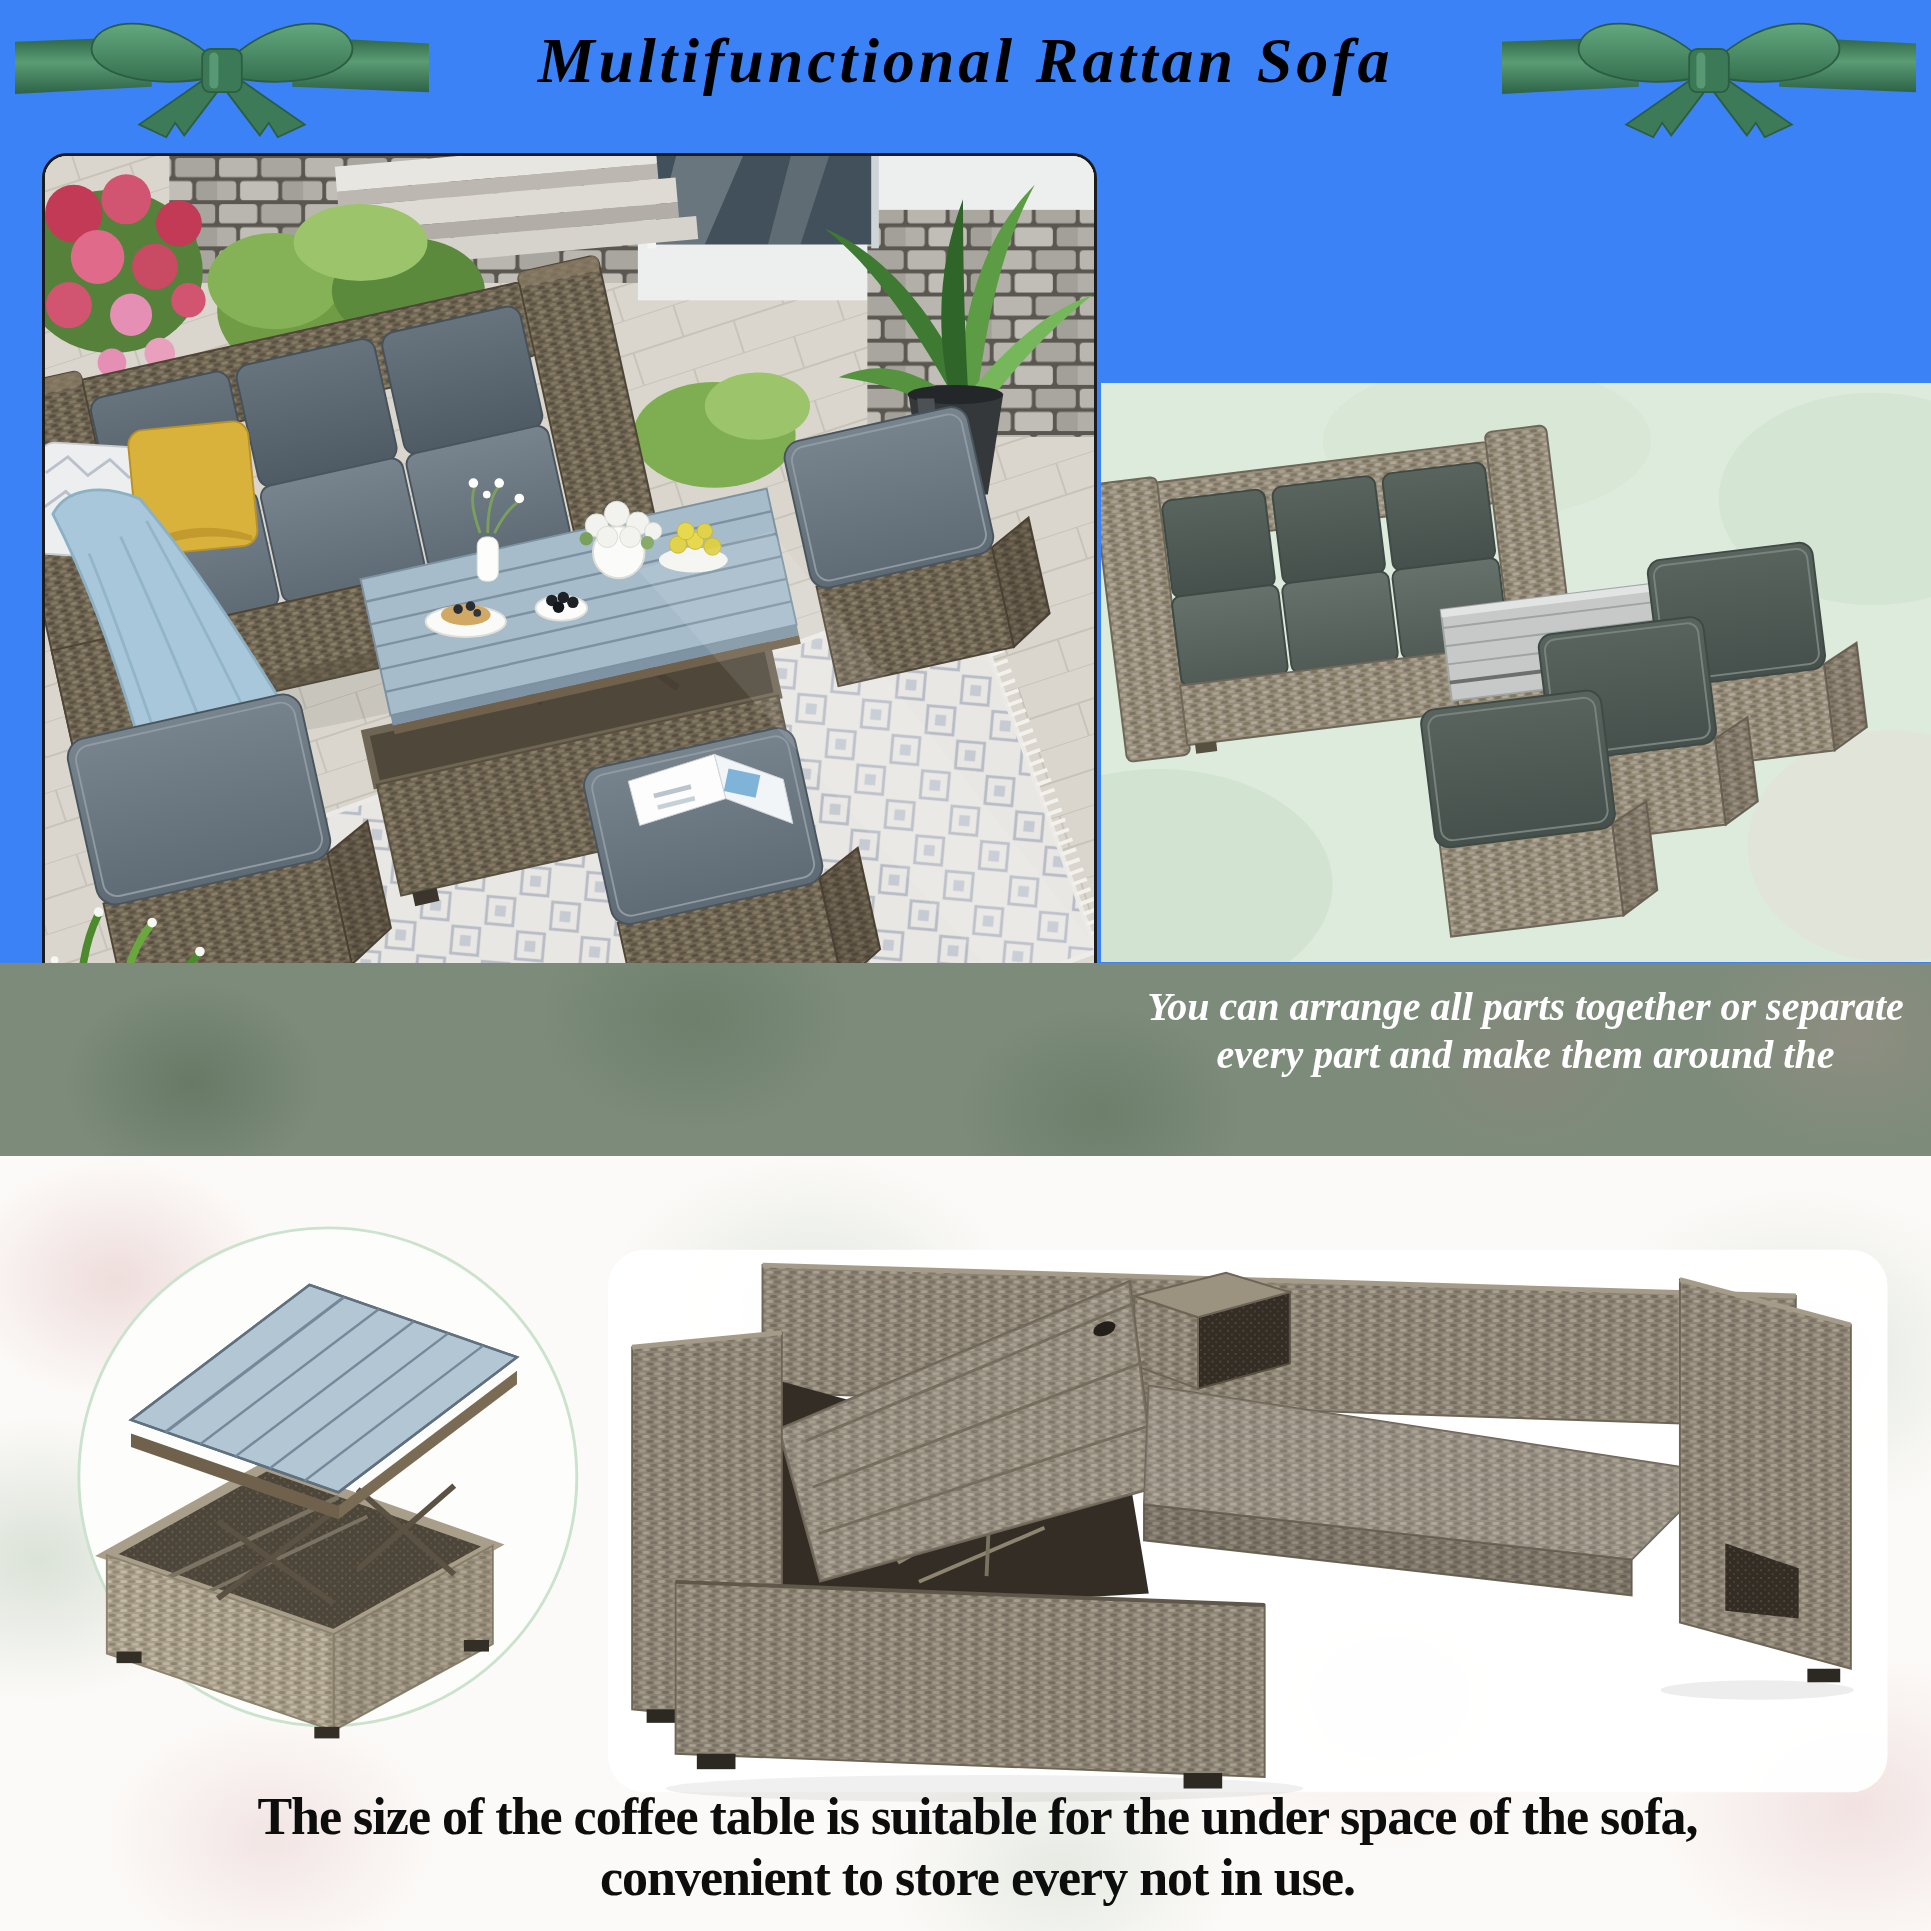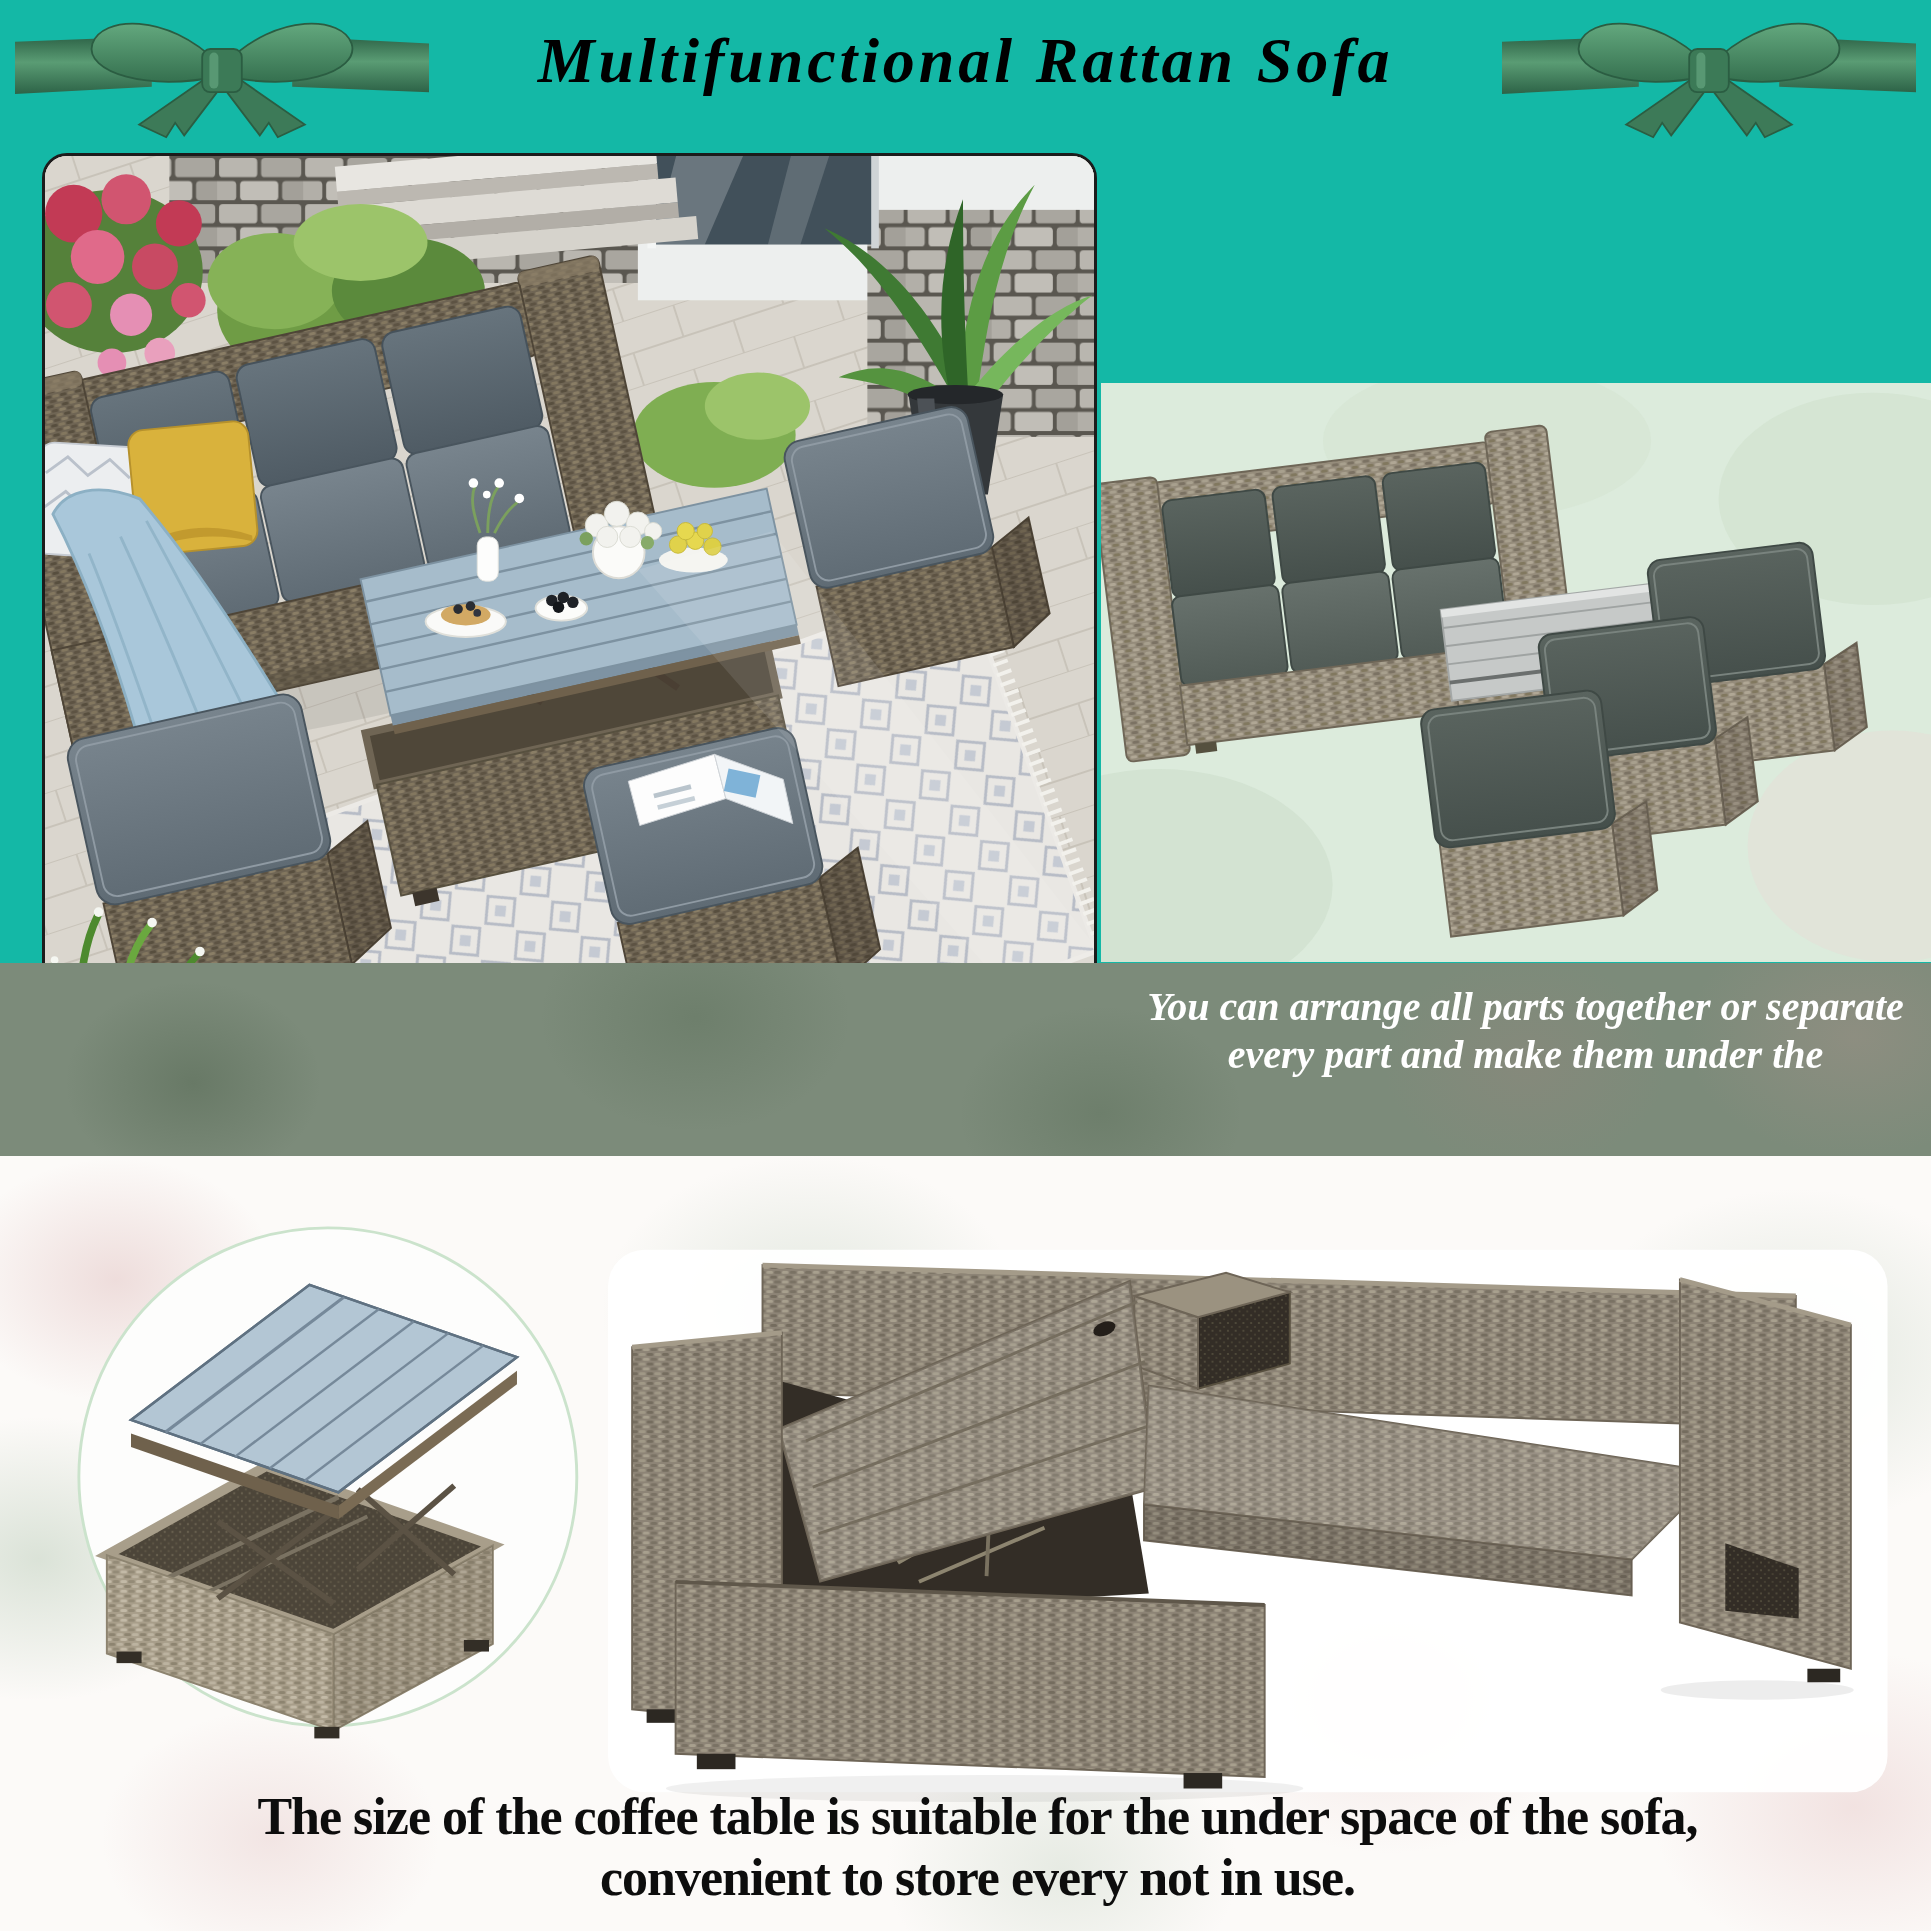--- a/index.html
+++ b/index.html
@@ -1,16 +1,16 @@
 <!DOCTYPE html>
 <html><head>
 <meta charset="utf-8">
 <style>
   html,body{margin:0;padding:0;background:#ffffff;}
-  #canvas{position:relative;width:1931px;height:1931px;background:#14b8a6;overflow:hidden;
+  #canvas{position:relative;width:1931px;height:1931px;background:#3b82f6;overflow:hidden;
           font-family:"Liberation Serif","DejaVu Serif",serif;}
   .abs{position:absolute;}
   .fill{width:100%;height:100%;display:block;}
 
   
   .title{left:0;top:13.5px;width:1931px;height:93px;line-height:93px;text-align:center;
          font-size:64px;font-weight:bold;font-style:italic;color:#000;letter-spacing:3.9px;white-space:nowrap;}
   .ribbon{top:3.9px;width:444px;height:135px;}
   .ribbon.left{left:0;}
   .ribbon.right{left:1487px;}
@@ -416,21 +416,21 @@
         <polygon points="184,140 222,121 222,214 184,236" fill="#3a342b" opacity="0.2"></polygon>
         <rect x="0" y="0" width="188" height="144" rx="15" fill="url(#cushB)" stroke="#3f4945" stroke-width="2"></rect>
         <rect x="7" y="7" width="174" height="130" rx="12" fill="none" stroke="#79837e" stroke-width="2"></rect>
       </g>
     </svg>
   </div>
 
   <div class="abs sage">
     <div class="abs note">
       <div>You can arrange all parts together or separate</div>
-      <div>every part and make them under the</div>
+      <div>every part and make them around the</div>
     </div>
   </div>
 
   <div class="abs bottom">
 
     <svg class="abs photo-table" viewBox="0 0 760 600">
       <defs>
         <pattern id="meshB" width="8" height="8" patternUnits="userSpaceOnUse">
           <rect width="8" height="8" fill="#4a4337"></rect>
           <circle cx="2" cy="2" r="1.2" fill="#6a6250"></circle>

